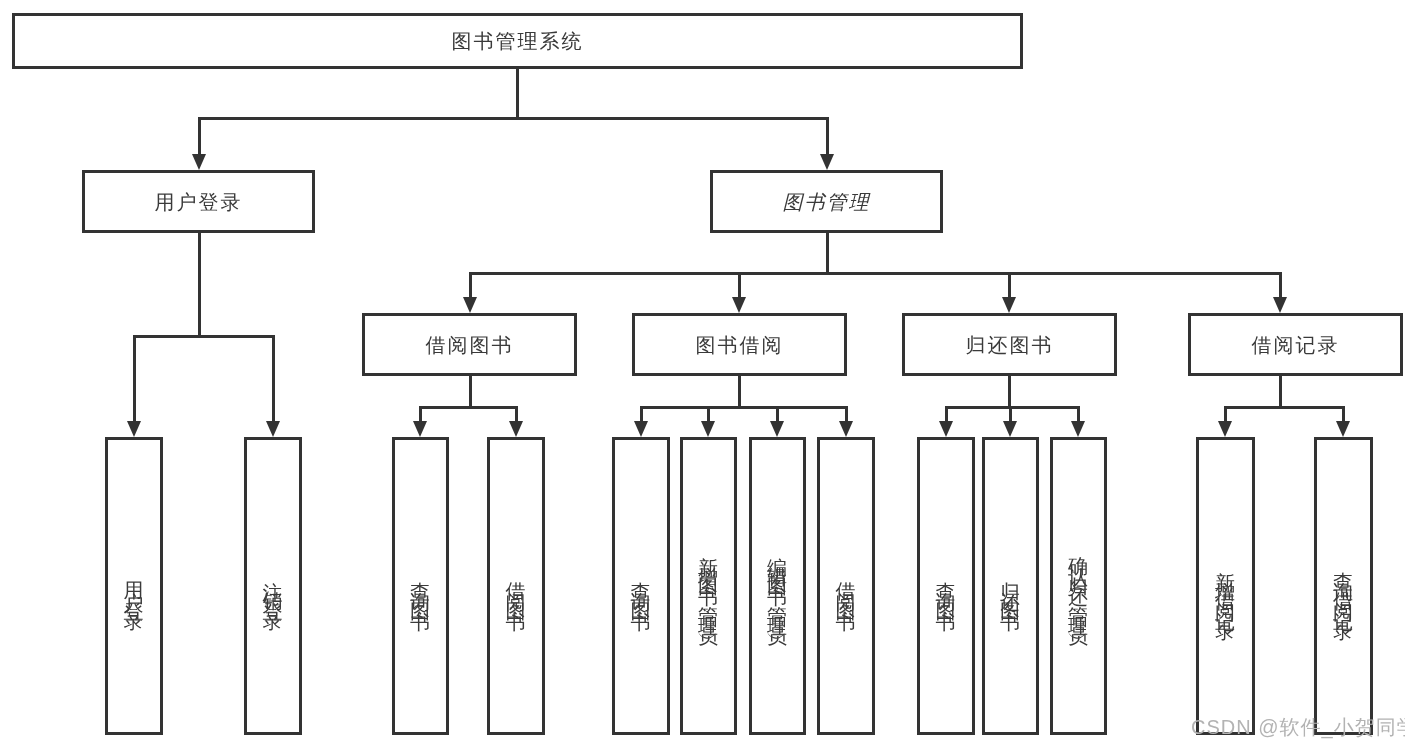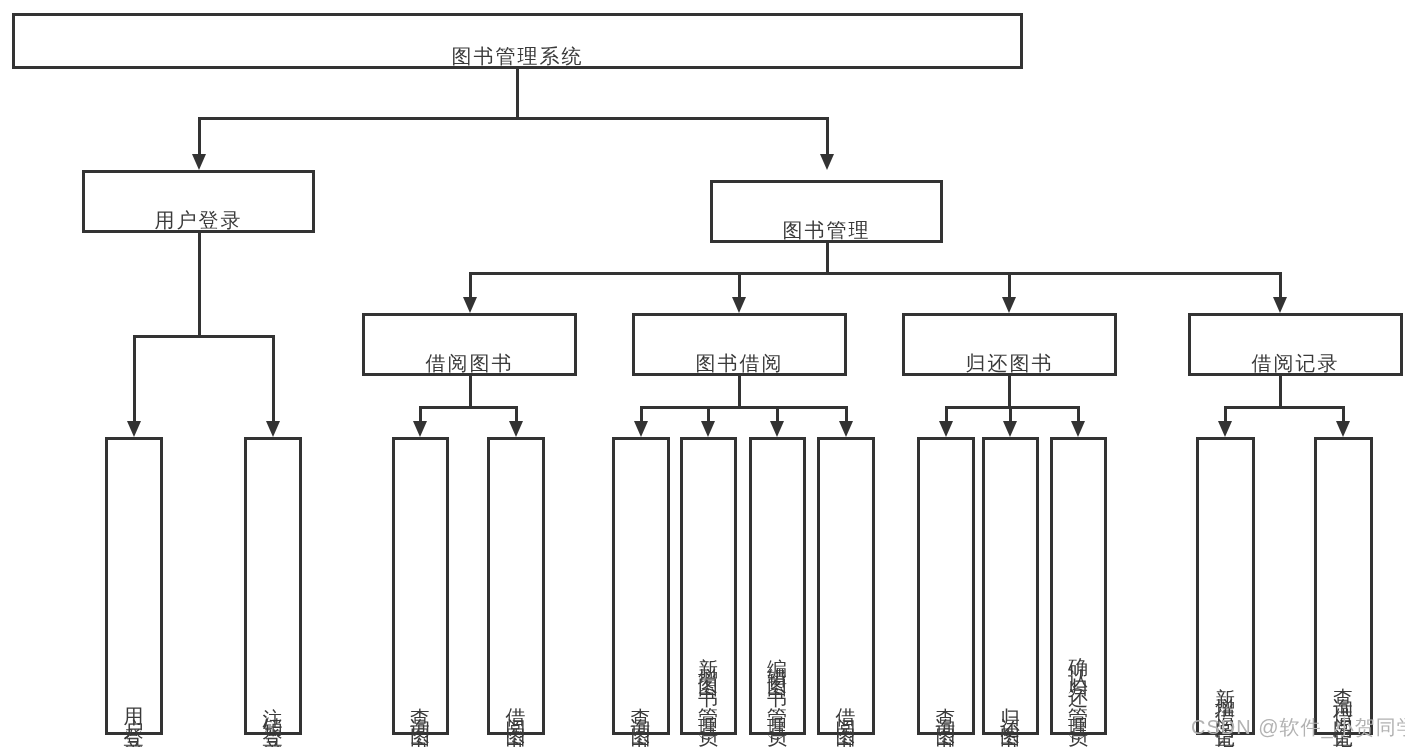--- a/index.html
+++ b/index.html
@@ -16,21 +16,21 @@
     width: 1405px;
     height: 747px;
     background: var(--bg);
     overflow: hidden;
   }
   .node {
     position: absolute;
     border: 3px solid var(--line);
     background: #ffffff;
     display: flex;
-    align-items: flex-end;
+    align-items: center;
     justify-content: center;
     color: var(--text);
   }
   .node .hlabel {
     font-size: 20px;
     letter-spacing: 2px;
     white-space: nowrap;
     line-height: 1;
   }
   .node .vlabel {
@@ -119,21 +119,21 @@
     <div class="arrowhead" style="left: 1003px; top: 421px;"></div>
     <div class="arrowhead" style="left: 1071px; top: 421px;"></div>
     <div class="arrowhead" style="left: 1218px; top: 421px;"></div>
     <div class="arrowhead" style="left: 1336px; top: 421px;"></div>
     <div class="node" style="left: 12px; top: 13px; width: 1011px; height: 56px;">
       <span class="hlabel">图书管理系统</span>
     </div>
     <div class="node" style="left: 82px; top: 170px; width: 233px; height: 63px;">
       <span class="hlabel">用户登录</span>
     </div>
-    <div class="node" style="left: 710px; top: 180px; width: 233px; height: 63px;">
+    <div class="node" style="left: 710px; top: 170px; width: 233px; height: 63px; font-style: italic;">
       <span class="hlabel">图书管理</span>
     </div>
     <div class="node" style="left: 362px; top: 313px; width: 215px; height: 63px;">
       <span class="hlabel">借阅图书</span>
     </div>
     <div class="node" style="left: 632px; top: 313px; width: 215px; height: 63px;">
       <span class="hlabel">图书借阅</span>
     </div>
     <div class="node" style="left: 902px; top: 313px; width: 215px; height: 63px;">
       <span class="hlabel">归还图书</span>

